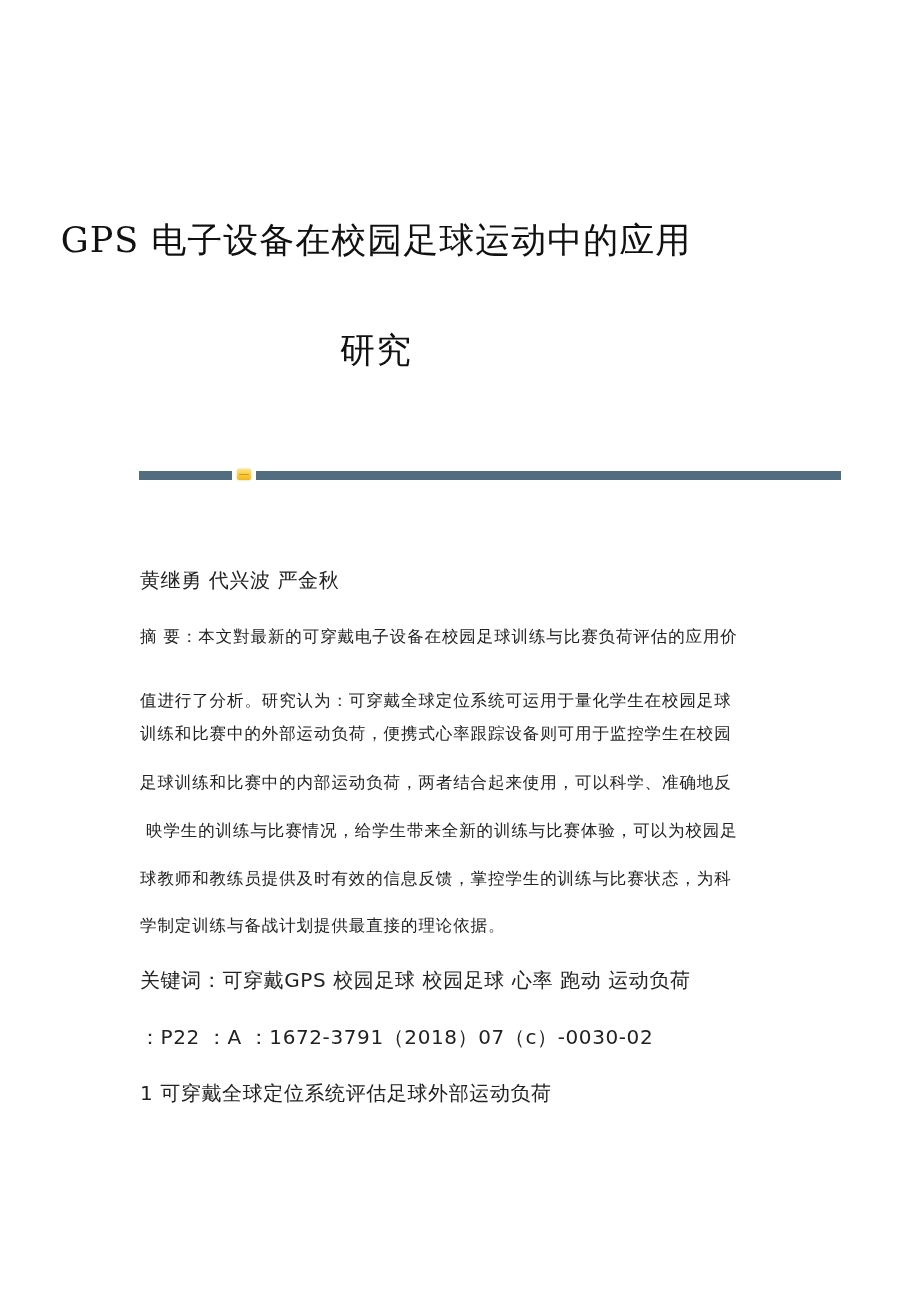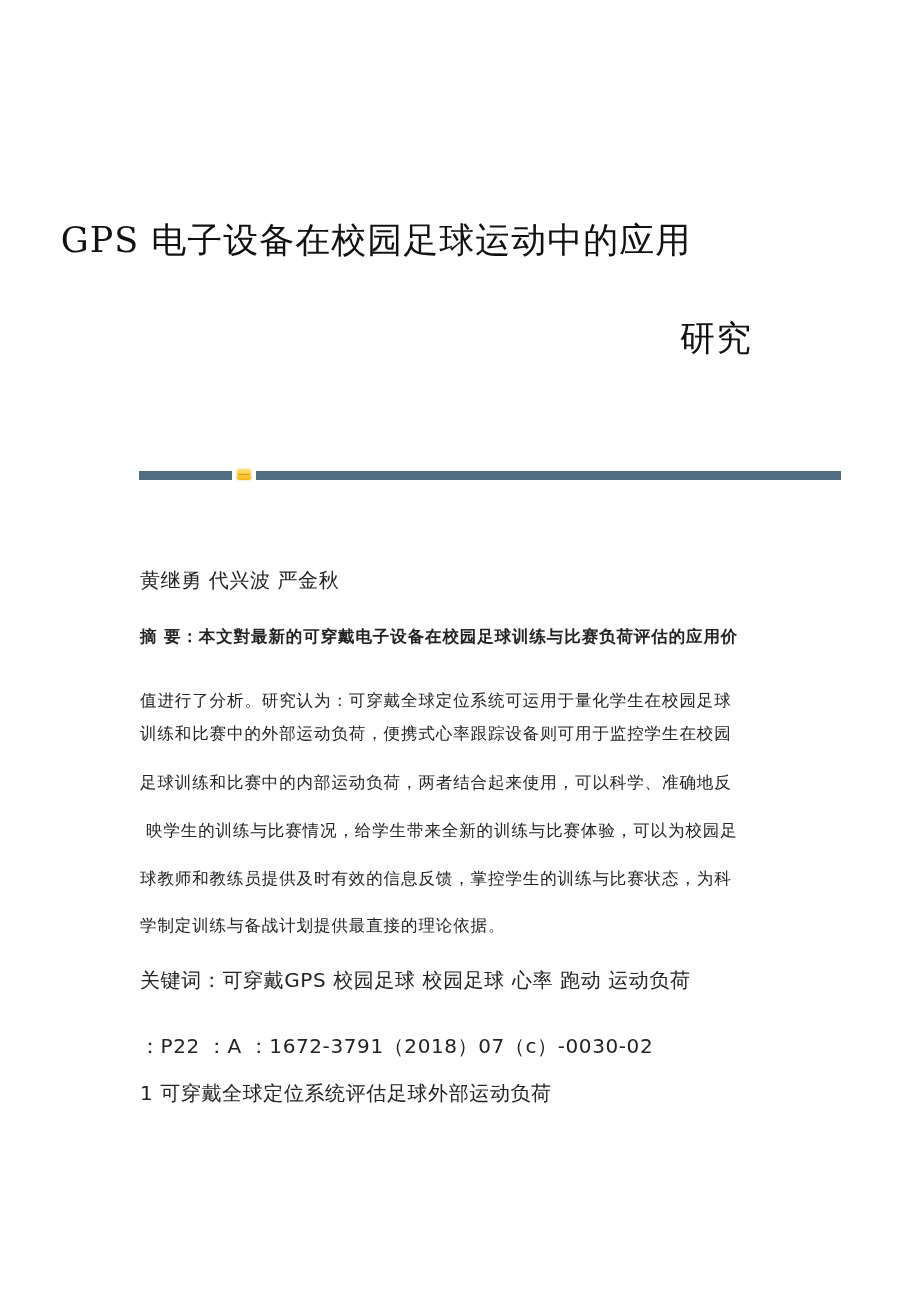--- a/index.html
+++ b/index.html
@@ -20,21 +20,21 @@
       left: 0;
       width: 752px;
       text-align: center;
       font-size: 35px;
       line-height: 44px;
       color: #111;
       font-family: "DejaVu Serif", "Liberation Serif", serif;
       letter-spacing: 1px;
     }
     .title.line1 { top: 218px; }
-    .title.line2 { top: 316px; text-align: right; }
+    .title.line2 { top: 328px; }
 
     .divider {
       position: absolute;
       top: 471px;
       left: 139px;
       width: 702px;
       height: 9px;
     }
     .divider .seg-left {
       position: absolute;
@@ -93,24 +93,24 @@
 
 <div class="divider">
   <div class="seg-left"></div>
   <div class="gem"></div>
   <div class="seg-right"></div>
 </div>
 
 <div class="text" style="top:570px;">黄继勇 代兴波 严金秋</div>
 
 <div>
-  <div class="abstract-line" style="top:626px;font-weight:bold;">摘 要：本文對最新的可穿戴电子设备在校园足球训练与比赛负荷评估的应用价</div>
+  <div class="abstract-line" style="top:626px;">摘 要：本文對最新的可穿戴电子设备在校园足球训练与比赛负荷评估的应用价</div>
   <div class="abstract-line" style="top:682px;margin-top:8px;">值进行了分析。研究认为：可穿戴全球定位系统可运用于量化学生在校园足球</div>
   <div class="abstract-line" style="top:723px;">训练和比赛中的外部运动负荷，便携式心率跟踪设备则可用于监控学生在校园</div>
   <div class="abstract-line" style="top:772px;">足球训练和比赛中的内部运动负荷，两者结合起来使用，可以科学、准确地反</div>
   <div class="abstract-line" style="top:820px;padding-left:6px;">映学生的训练与比赛情况，给学生带来全新的训练与比赛体验，可以为校园足</div>
   <div class="abstract-line" style="top:868px;">球教师和教练员提供及时有效的信息反馈，掌控学生的训练与比赛状态，为科</div>
   <div class="abstract-line" style="top:915px;">学制定训练与备战计划提供最直接的理论依据。</div>
 </div>
 
 <div class="text" style="top:970px;">关键词：可穿戴GPS 校园足球 校园足球 心率 跑动 运动负荷</div>
-<div class="text" style="top:1027px;margin-top:9px;">：P22 ：A ：1672-3791（2018）07（c）-0030-02</div>
+<div class="text" style="top:1027px;">：P22 ：A ：1672-3791（2018）07（c）-0030-02</div>
 <div class="text" style="top:1083px;">1 可穿戴全球定位系统评估足球外部运动负荷</div>
 
 </body></html>

